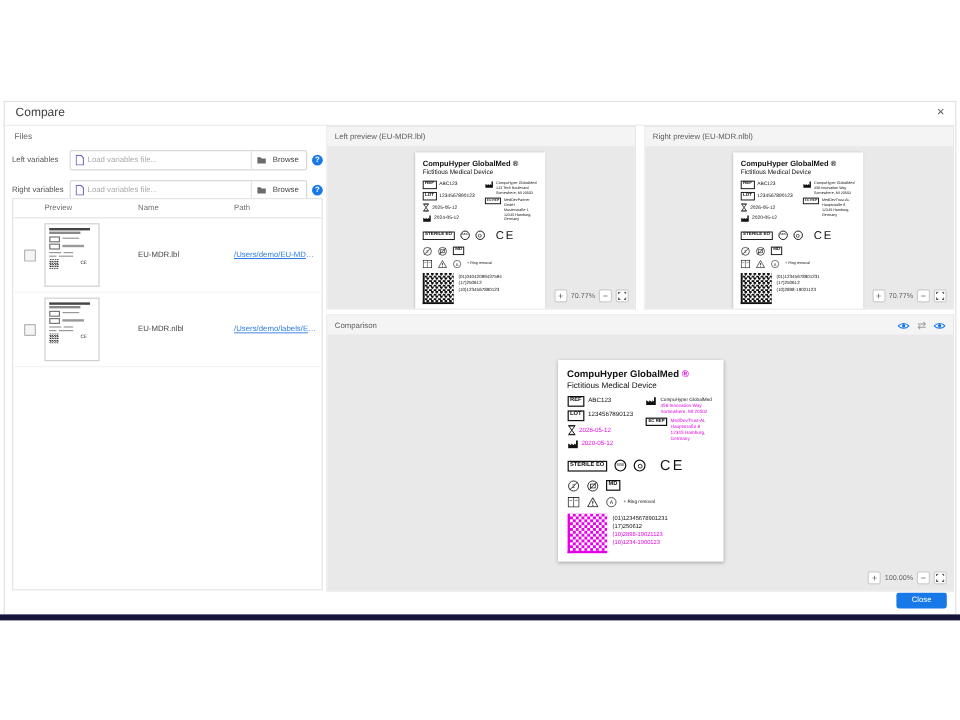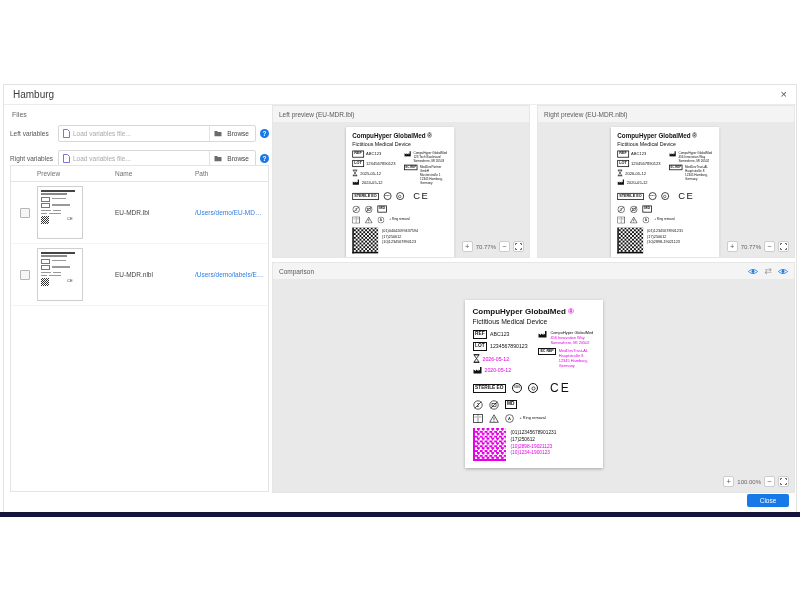--- a/index.html
+++ b/index.html
@@ -103,21 +103,21 @@
   .close-btn { position:absolute; right:7px; bottom:5px; width:42px; height:13px; background:var(--accent,#1779e8); color:#fff; border:none; border-radius:2px; font-size:6.5px; display:flex; align-items:center; justify-content:center; cursor:pointer; font-family:inherit; }
   .bottom-bar { position:absolute; left:0; top:512px; width:800px; height:5px; background:#15153c; }
   svg { display:block; }
 </style>
 </head>
 <body>
 
 <div class="dialog">
 
   <div class="dlg-header">
-    <span class="dlg-title">Hamburg</span>
+    <span class="dlg-title">Compare</span>
     <span class="dlg-close">×</span>
   </div>
 
   <div class="left-col">
     <div class="files-title">Files</div>
 
     <div class="var-row">
       <span class="var-label">Left variables</span>
       <div class="var-input">
         <svg width="7" height="9" viewBox="0 0 7 9">

